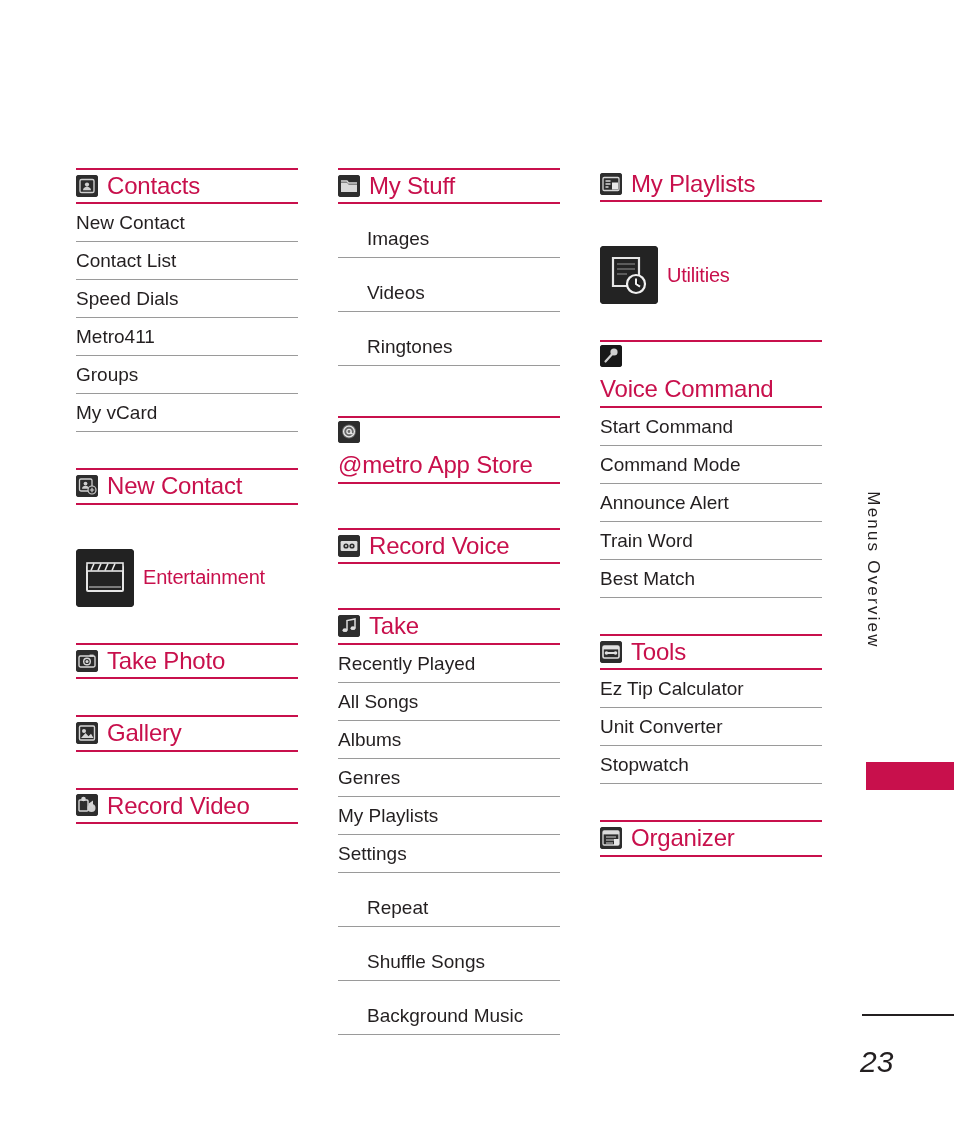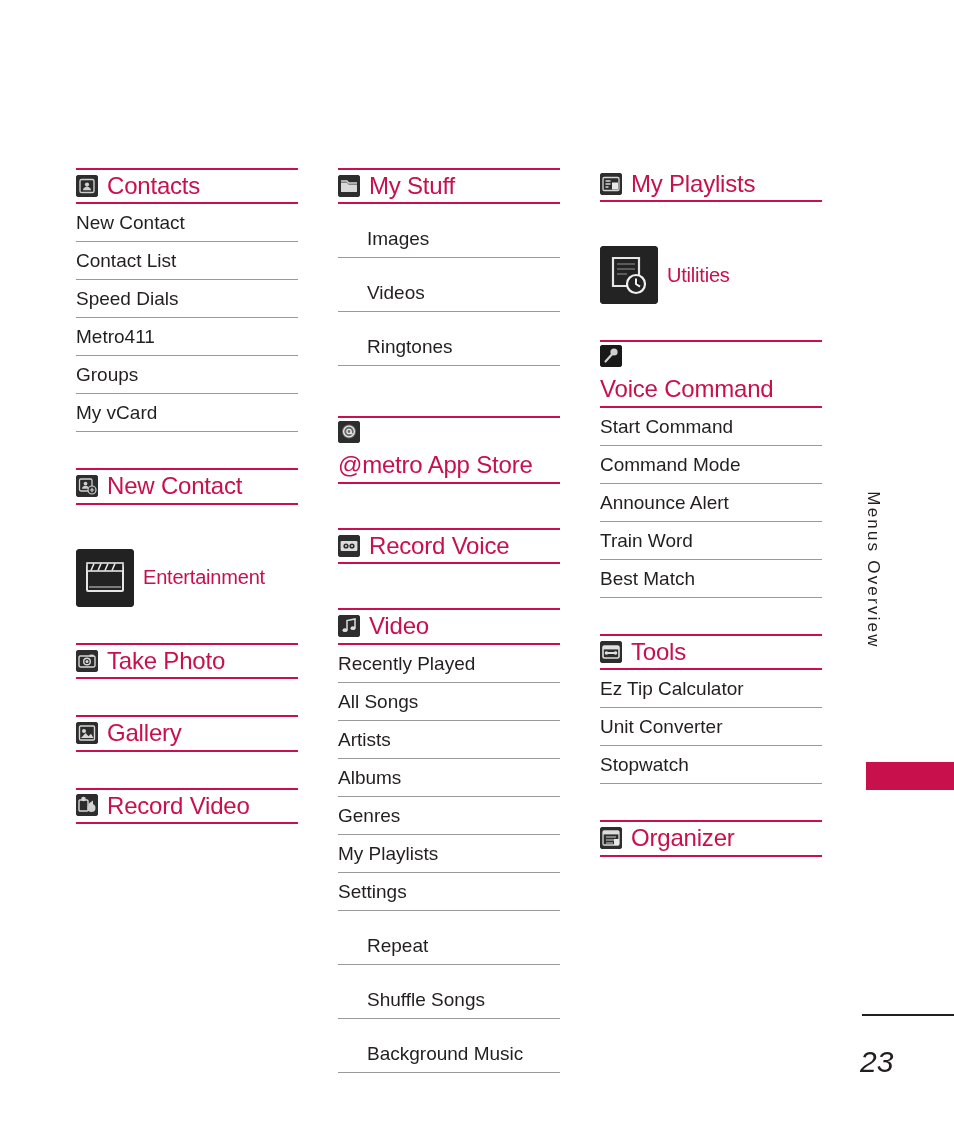--- a/index.html
+++ b/index.html
@@ -327,26 +327,25 @@
       <div class="section">
         <div class="sec-head">
           <span class="ico sz22">
             <svg viewBox="0 0 22 22">
               <rect x="0" y="0" width="22" height="22" fill="#2d2d2d"></rect>
               <path d="M9 15V5.5l8-1.6V13" fill="none" stroke="#dedede" stroke-width="1.5"></path>
               <ellipse cx="7" cy="15.2" rx="2.5" ry="1.9" fill="#dedede"></ellipse>
               <ellipse cx="15" cy="13.2" rx="2.5" ry="1.9" fill="#dedede"></ellipse>
             </svg>
           </span>
-          <span class="sec-title">Video</span>
+          <span class="sec-title">Take</span>
         </div>
         <ul class="items">
           <li>Recently Played</li>
           <li>All Songs</li>
-          <li>Artists</li>
           <li>Albums</li>
           <li>Genres</li>
           <li>My Playlists</li>
           <li>Settings</li>
           <li class="indent">Repeat</li>
           <li class="indent">Shuffle Songs</li>
           <li class="indent">Background Music</li>
         </ul>
       </div>
 

